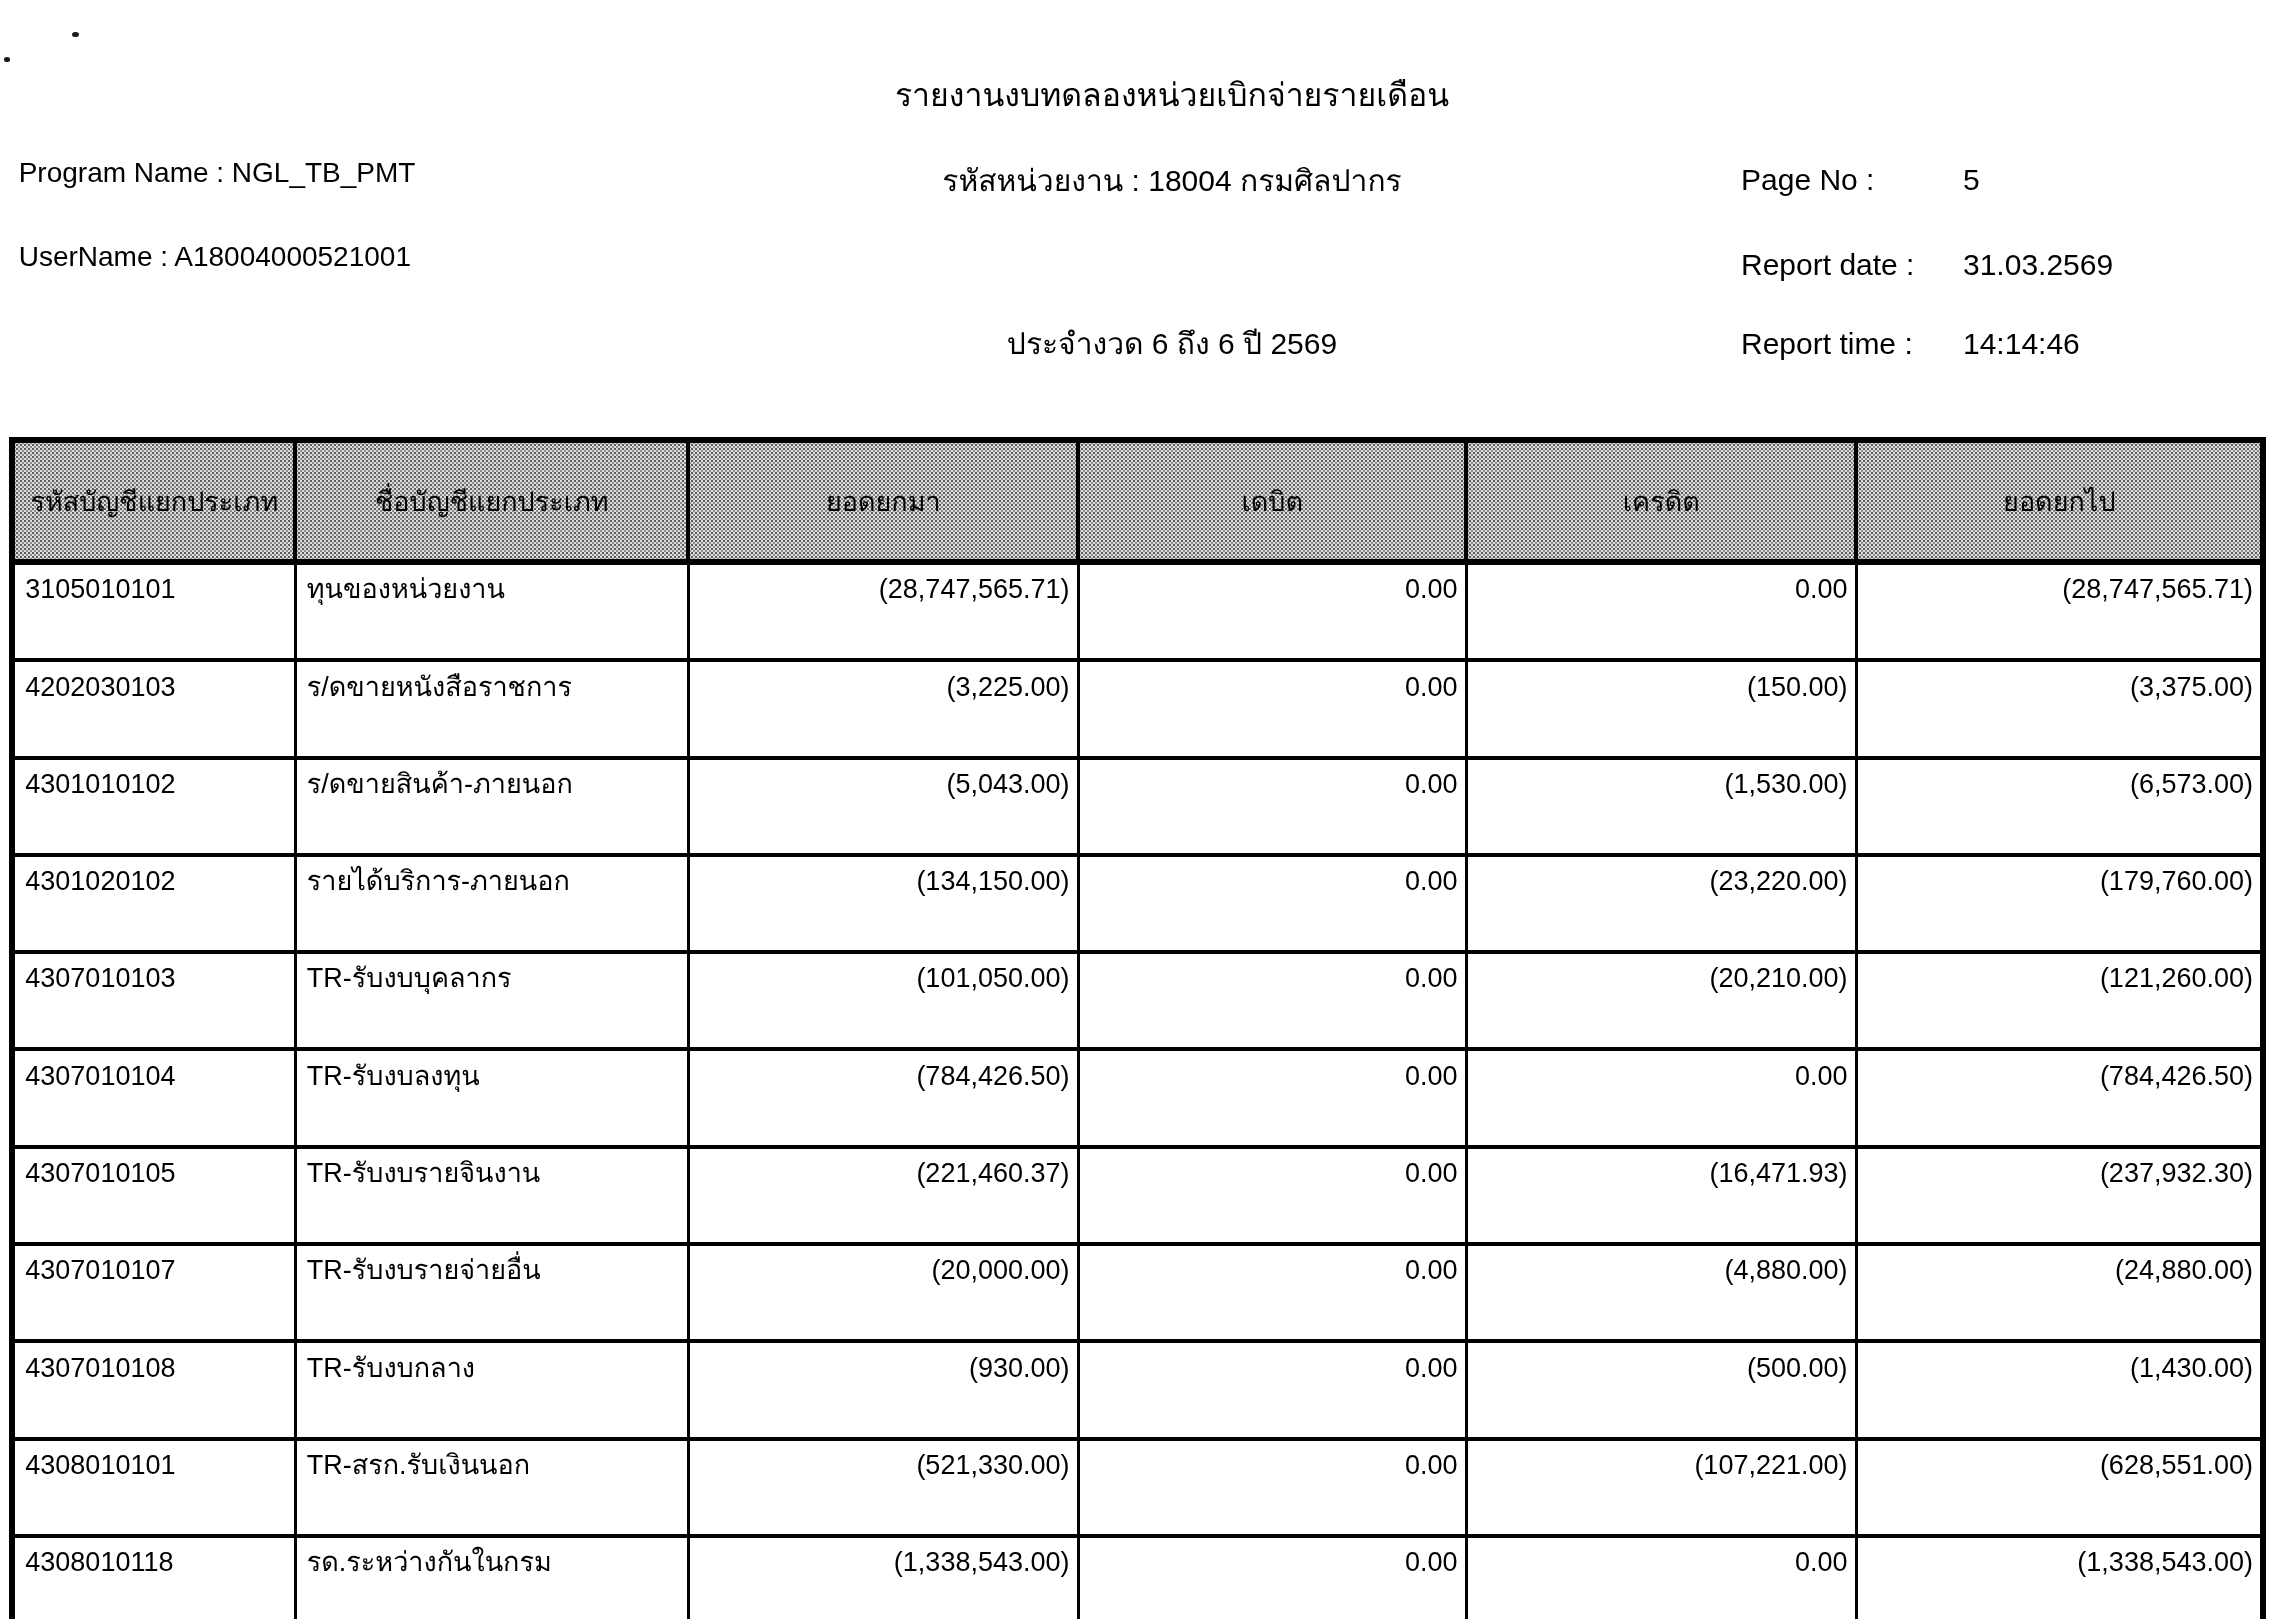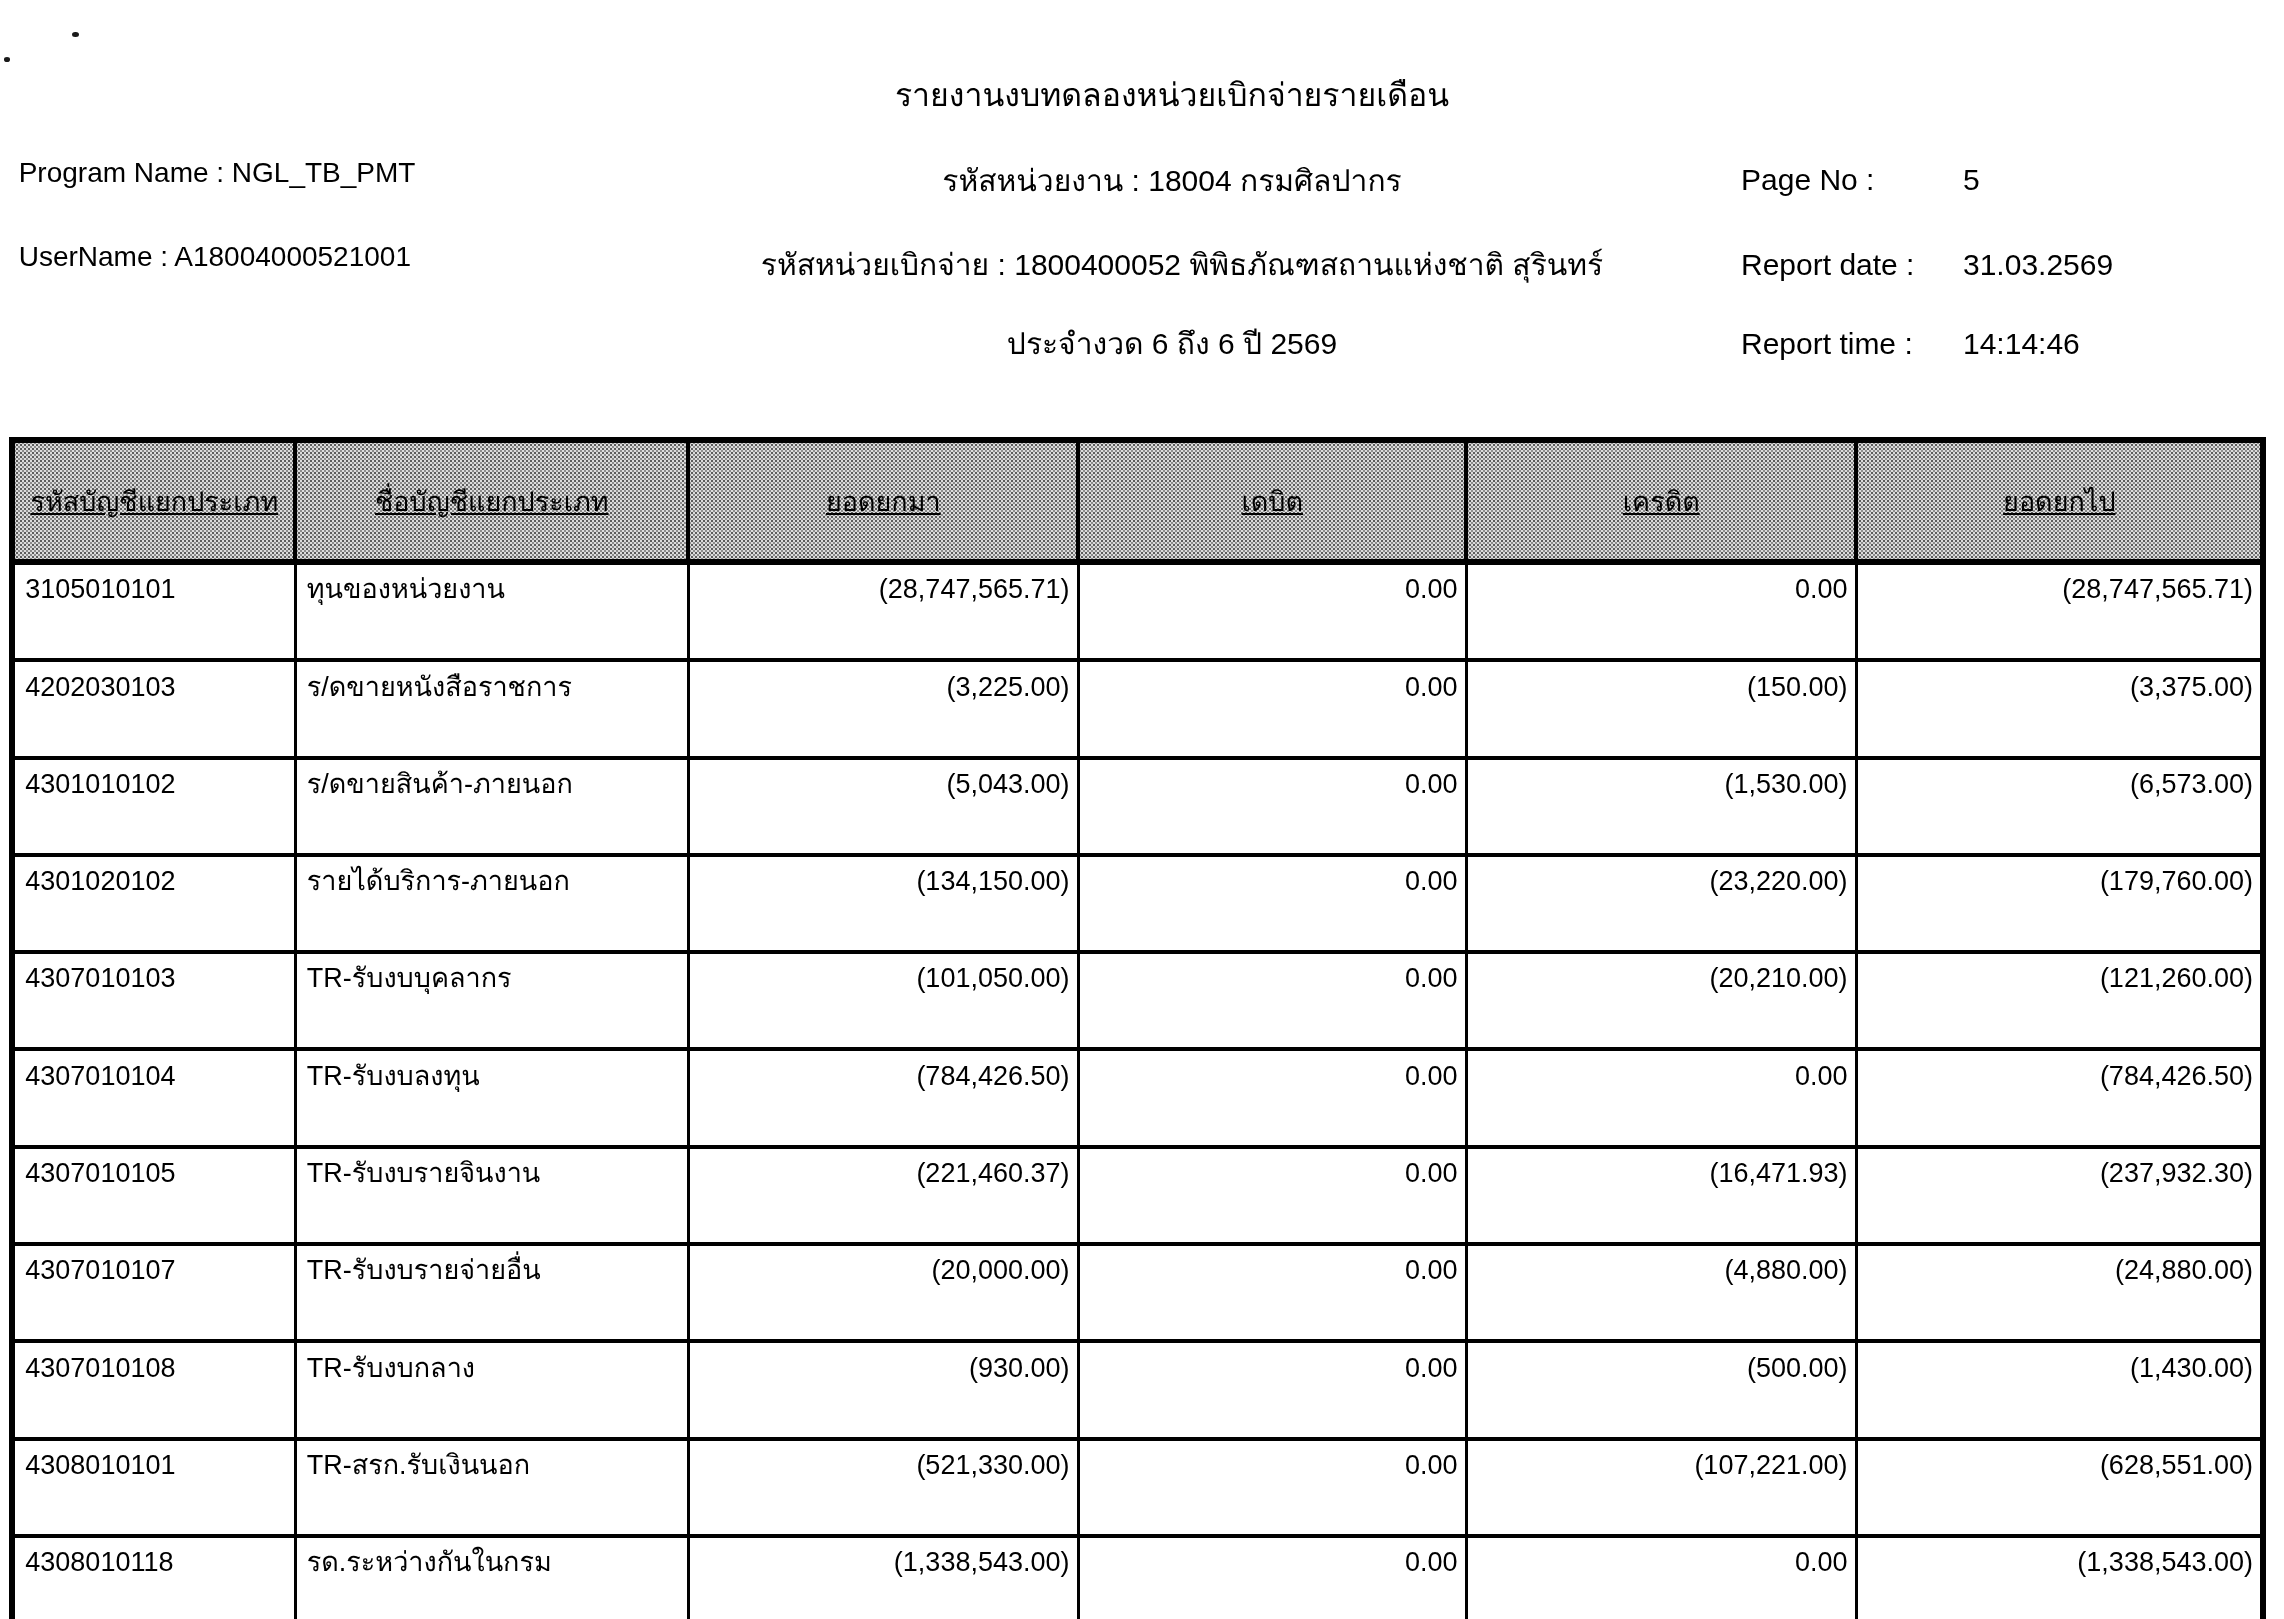--- a/index.html
+++ b/index.html
@@ -54,21 +54,20 @@
     text-align: center;
     vertical-align: middle;
     background-color: #dcdcdc;
     background-image:
       radial-gradient(circle, #5a5a5a 0.7px, rgba(0,0,0,0) 1px),
       radial-gradient(circle, #8a8a8a 0.7px, rgba(0,0,0,0) 1px);
     background-size: 4px 4px;
     background-position: 0 0, 2px 2px;
     padding: 0 5.3px;
     overflow: hidden;
-    text-decoration: underline;
   }
   .tb td {
     height: 83px;
     border: 3.3px solid #000;
     border-top-width: 4.7px;
     border-bottom-width: 4.7px;
     font-size: 27px;
     vertical-align: top;
     padding-top: 9.3px;
     line-height: 1.15;
@@ -85,21 +84,20 @@
 
   <span class="dot dot1"></span>
   <span class="dot dot2"></span>
 
   <div class="title">รายงานงบทดลองหน่วยเบิกจ่ายรายเดือน</div>
 
   <div class="h-left rowA">Program Name : NGL_TB_PMT</div>
   <div class="h-left rowB">UserName : A18004000521001</div>
 
   <div class="h-center rowA" style="left:1172px;">รหัสหน่วยงาน : 18004 กรมศิลปากร</div>
-  <div class="h-center rowB" style="left:1182px;">รหัสหน่วยเบิกจ่าย : 1800400052 พิพิธภัณฑสถานแห่งชาติ สุรินทร์</div>
   <div class="h-center rowC" style="left:1172px;">ประจำงวด 6 ถึง 6 ปี 2569</div>
 
   <div class="h-rlabel rowA-r">Page No :</div>
   <div class="h-rvalue rowA-r">5</div>
   <div class="h-rlabel rowB-r">Report date :</div>
   <div class="h-rvalue rowB-r">31.03.2569</div>
   <div class="h-rlabel rowC-r">Report time :</div>
   <div class="h-rvalue rowC-r">14:14:46</div>
 
   <table class="tb">

